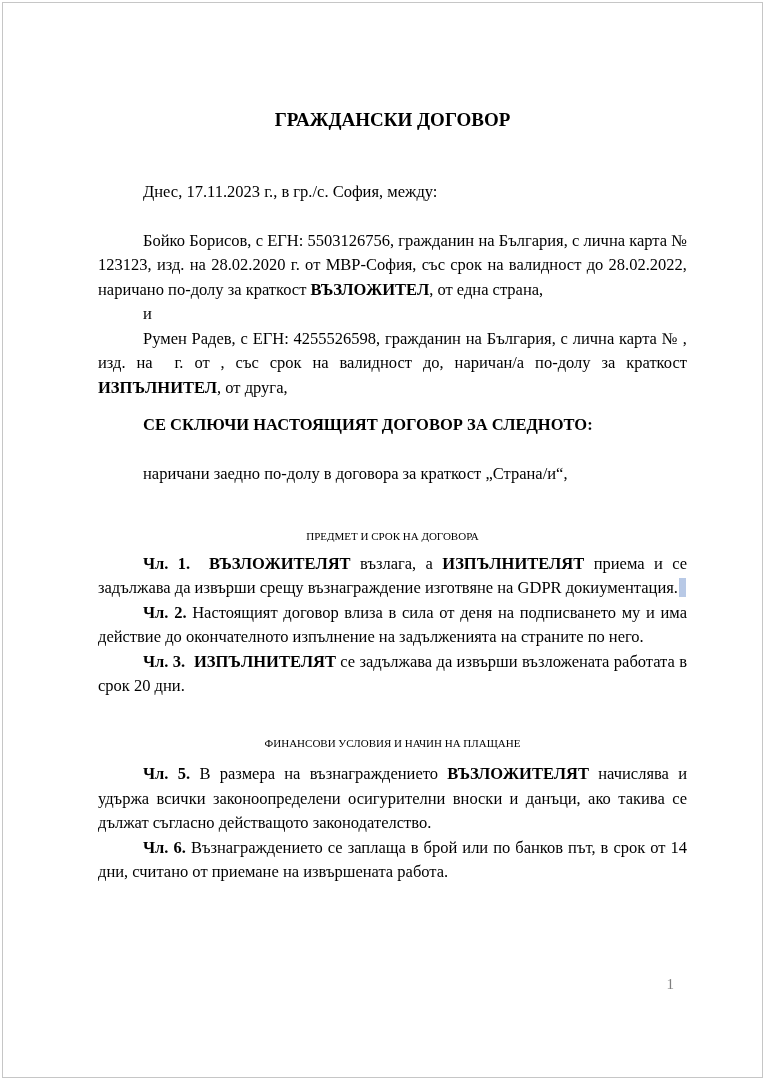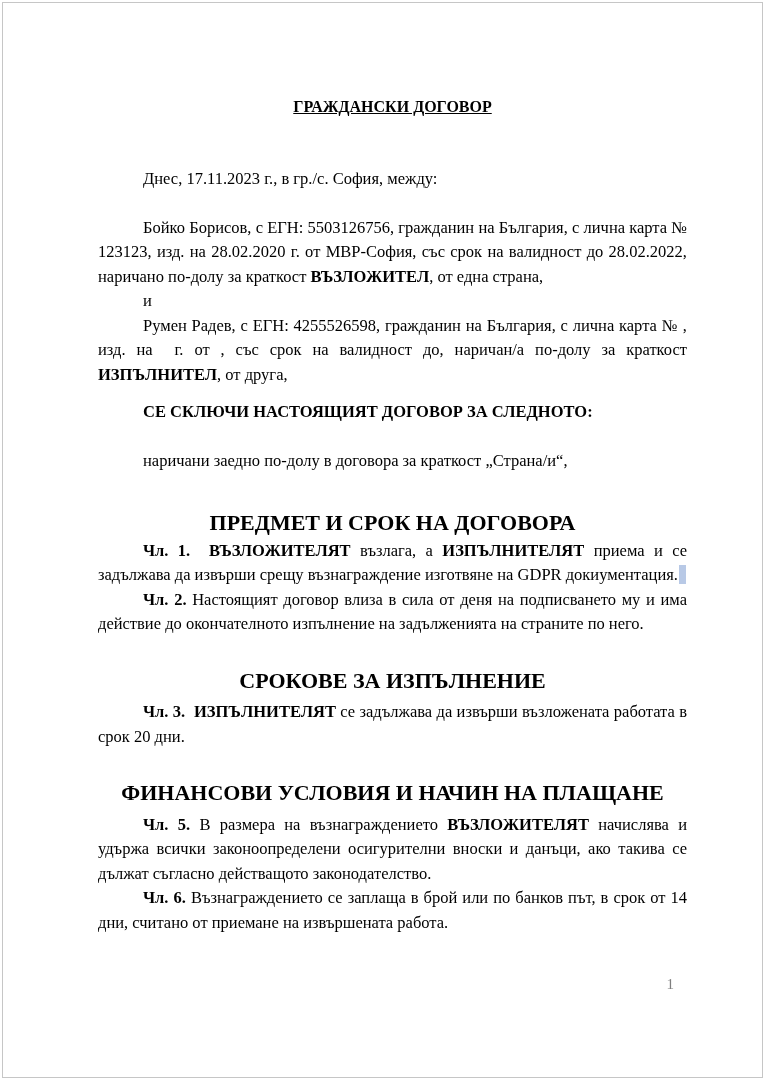--- a/index.html
+++ b/index.html
@@ -16,36 +16,36 @@
   }
   .page{
     position:absolute;left:2px;top:2px;right:2px;bottom:2px;
     border:1px solid var(--page-border);
     background:#ffffff;
   }
   .content{
     padding:84px 75px 0 95px;
   }
   .doc-title{
-    font-size:16px;font-weight:bold;text-align:center;
-    line-height:31px;margin:4px;text-decoration:underline;
+    font-size:19px;font-weight:bold;text-align:center;
+    line-height:31px;margin:17px;
   }
   p{margin:0;}
   .body-par{
     font-size:16.5px;line-height:24.5px;
     text-align:justify;text-indent:45px;
   }
   .intro{margin-top:45px;}
   .party-employer{margin-top:24px;}
   .joint-ref{margin-top:24px;}
   .conclusion{
     margin-top:13px;font-weight:bold;text-align:left;
   }
   .section-heading{
-    font-size:22px;line-height:24.5px;font-weight:bold;
+    font-size:11px;line-height:24.5px;font-weight:normal;
     text-align:center;margin:32px 0 7px 0;
   }
   .section-heading.first{margin-top:38px;margin-bottom:3px;}
   b{font-weight:bold;}
   .hl{
     display:inline-block;width:7px;height:19px;
     background:var(--hl);vertical-align:text-bottom;margin-left:1px;
   }
   .page-number{
     position:absolute;top:972px;right:88px;
@@ -71,21 +71,20 @@
     <p class="body-par"><span>Румен Радев, с ЕГН: 4255526598, гражданин на България, с лична карта №&nbsp;, изд. на&nbsp; г. от&nbsp;, със срок на валидност до, наричан/а по-долу за краткост </span><b>ИЗПЪЛНИТЕЛ</b><span>, от друга,</span></p>
 
     <p class="body-par conclusion">СЕ СКЛЮЧИ НАСТОЯЩИЯТ ДОГОВОР ЗА СЛЕДНОТО:</p>
 
     <p class="body-par joint-ref">наричани заедно по-долу в договора за краткост „Страна/и“,</p>
 
     <h2 class="section-heading first">ПРЕДМЕТ И СРОК НА ДОГОВОРА</h2>
     <p class="body-par"><b>Чл. 1.&nbsp; ВЪЗЛОЖИТЕЛЯТ</b><span> възлага, а </span><b>ИЗПЪЛНИТЕЛЯТ</b><span> приема и се задължава да извърши срещу възнаграждение изготвяне на GDPR докиументация.</span><span class="hl"></span></p>
     <p class="body-par"><b>Чл. 2.</b><span> Настоящият договор влиза в сила от деня на подписването му и има действие до окончателното изпълнение на задълженията на страните по него.</span></p>
 
-    <h2 class="section-heading">СРОКОВЕ ЗА ИЗПЪЛНЕНИЕ</h2>
     <p class="body-par"><b>Чл. 3.&nbsp; ИЗПЪЛНИТЕЛЯТ</b><span> се задължава да извърши възложената работата в срок 20 дни.</span></p>
 
     <h2 class="section-heading">ФИНАНСОВИ УСЛОВИЯ И НАЧИН НА ПЛАЩАНЕ</h2>
     <p class="body-par"><b>Чл. 5.</b><span> В размера на възнаграждението </span><b>ВЪЗЛОЖИТЕЛЯТ</b><span> начислява и удържа всички законоопределени осигурителни вноски и данъци, ако такива се дължат съгласно действащото законодателство.</span></p>
     <p class="body-par"><b>Чл. 6.</b><span> Възнаграждението се заплаща в брой или по банков път, в срок от 14 дни, считано от приемане на извършената работа.</span></p>
 
   </div>
 
   <div class="page-number">1</div>
 </div>

